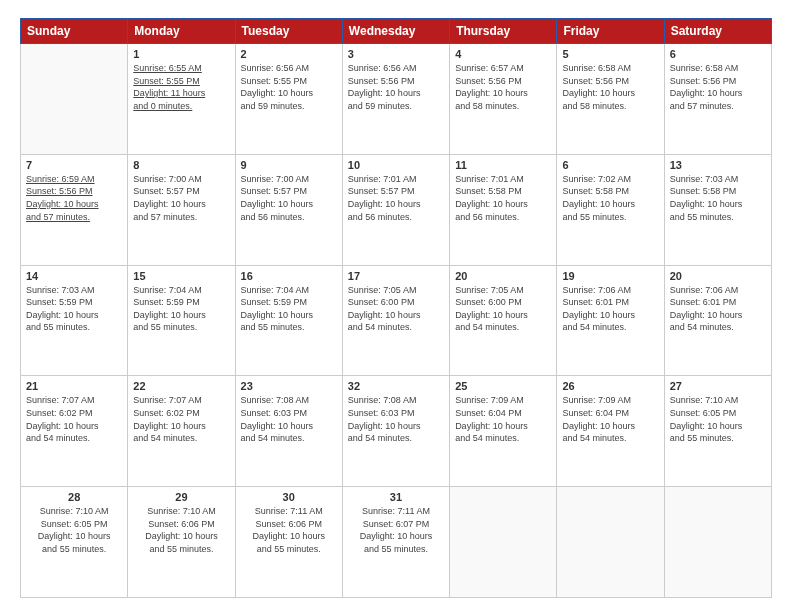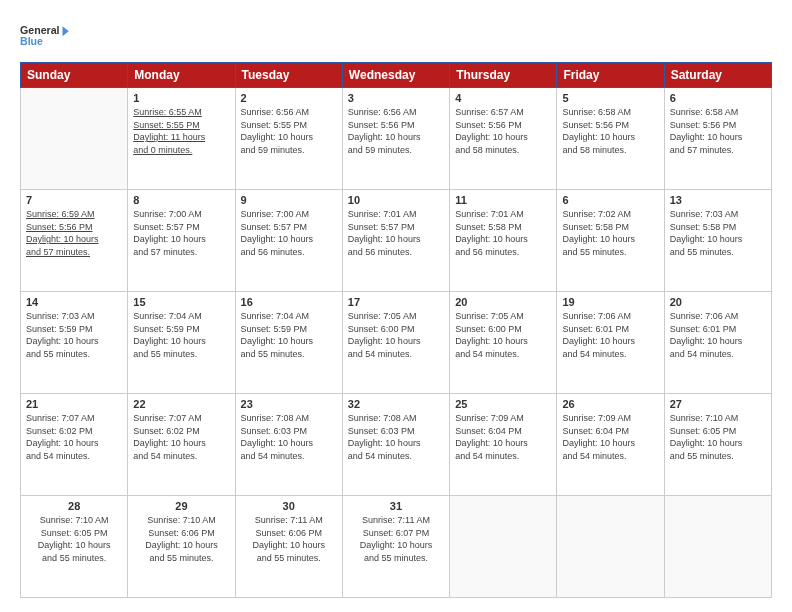--- a/index.html
+++ b/index.html
@@ -81,33 +81,20 @@
     }
     .last-row td {
       height: 75px;
       text-align: center;
     }
   </style>
 </head>
 <body>
 
 <div class="page">
-  <div class="header">
-    <div class="logo">
-    <svg width="50" height="34" viewBox="0 0 80 40">
-      <text x="0" y="18" font-size="17" font-family="Arial" font-weight="bold" fill="#333">General</text>
-      <text x="0" y="36" font-size="17" font-family="Arial" font-weight="bold" fill="#4a90d9">Blue</text>
-      <polygon points="68,6 78,14 68,22" fill="#4a90d9"></polygon>
-    </svg>
-  </div>
-    <div class="title-area">
-      <div class="month-title"></div>
-      <div class="location"></div>
-    </div>
-  </div>
 
   <table class="calendar">
     <thead>
       <tr>
       <th>Sunday</th>
           <th>Monday</th>
           <th>Tuesday</th>
           <th>Wednesday</th>
           <th>Thursday</th>
           <th>Friday</th>

